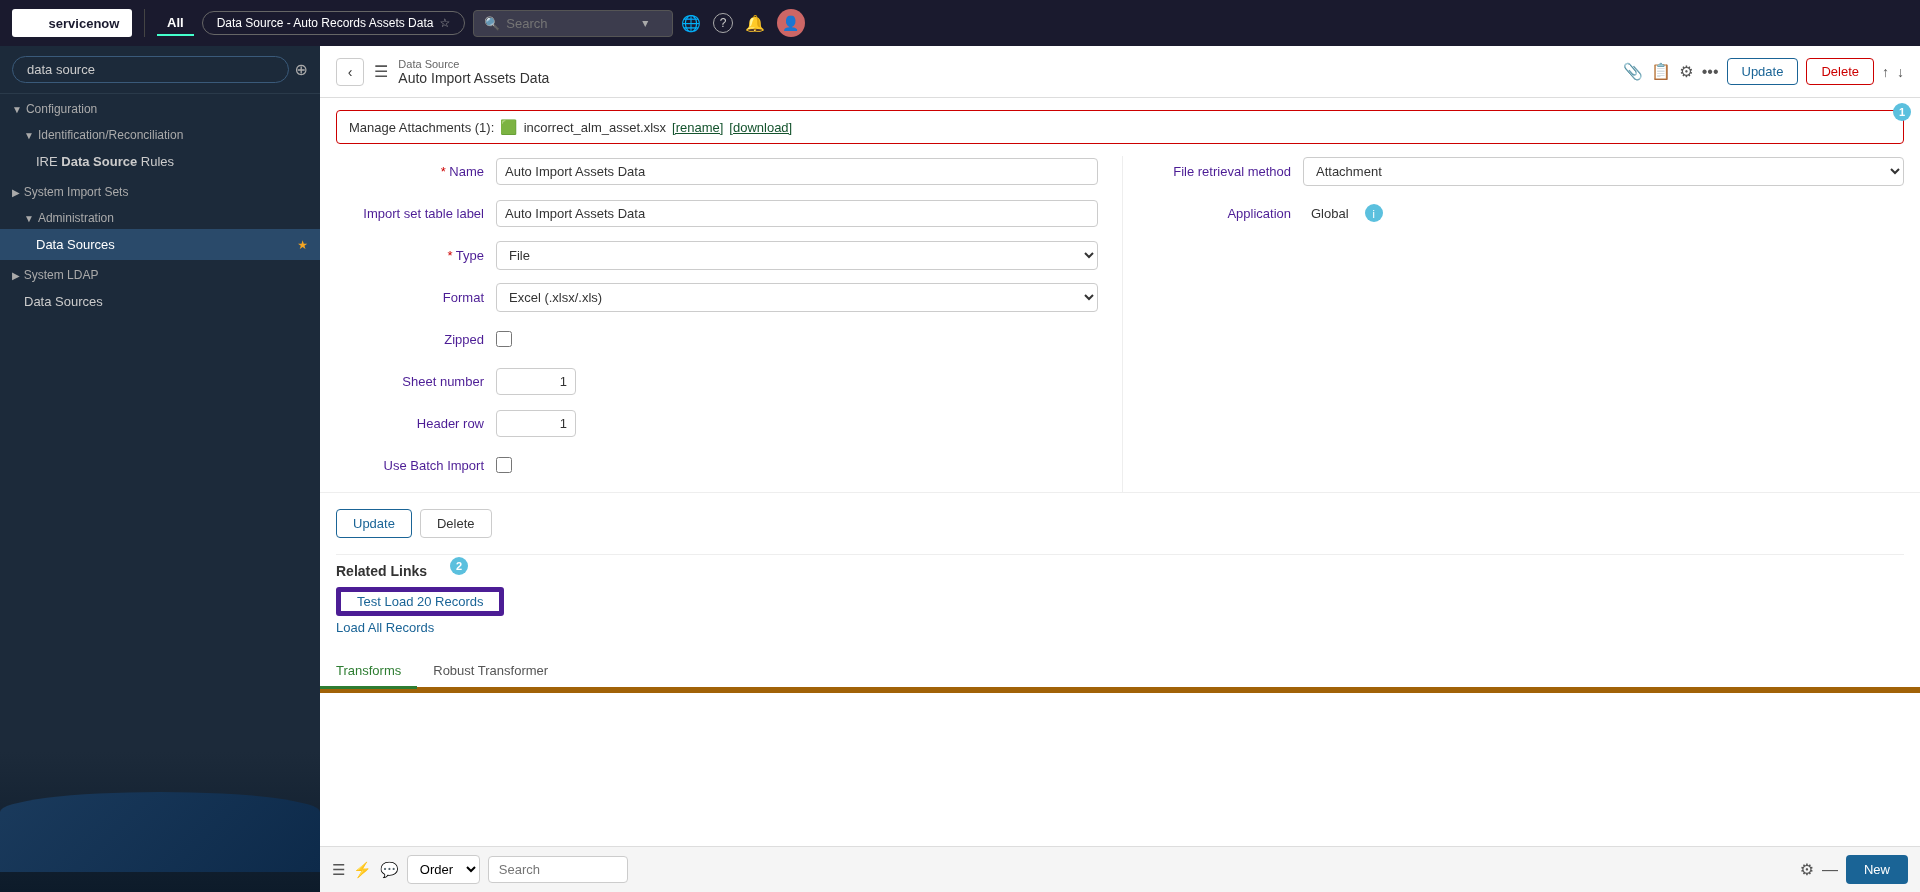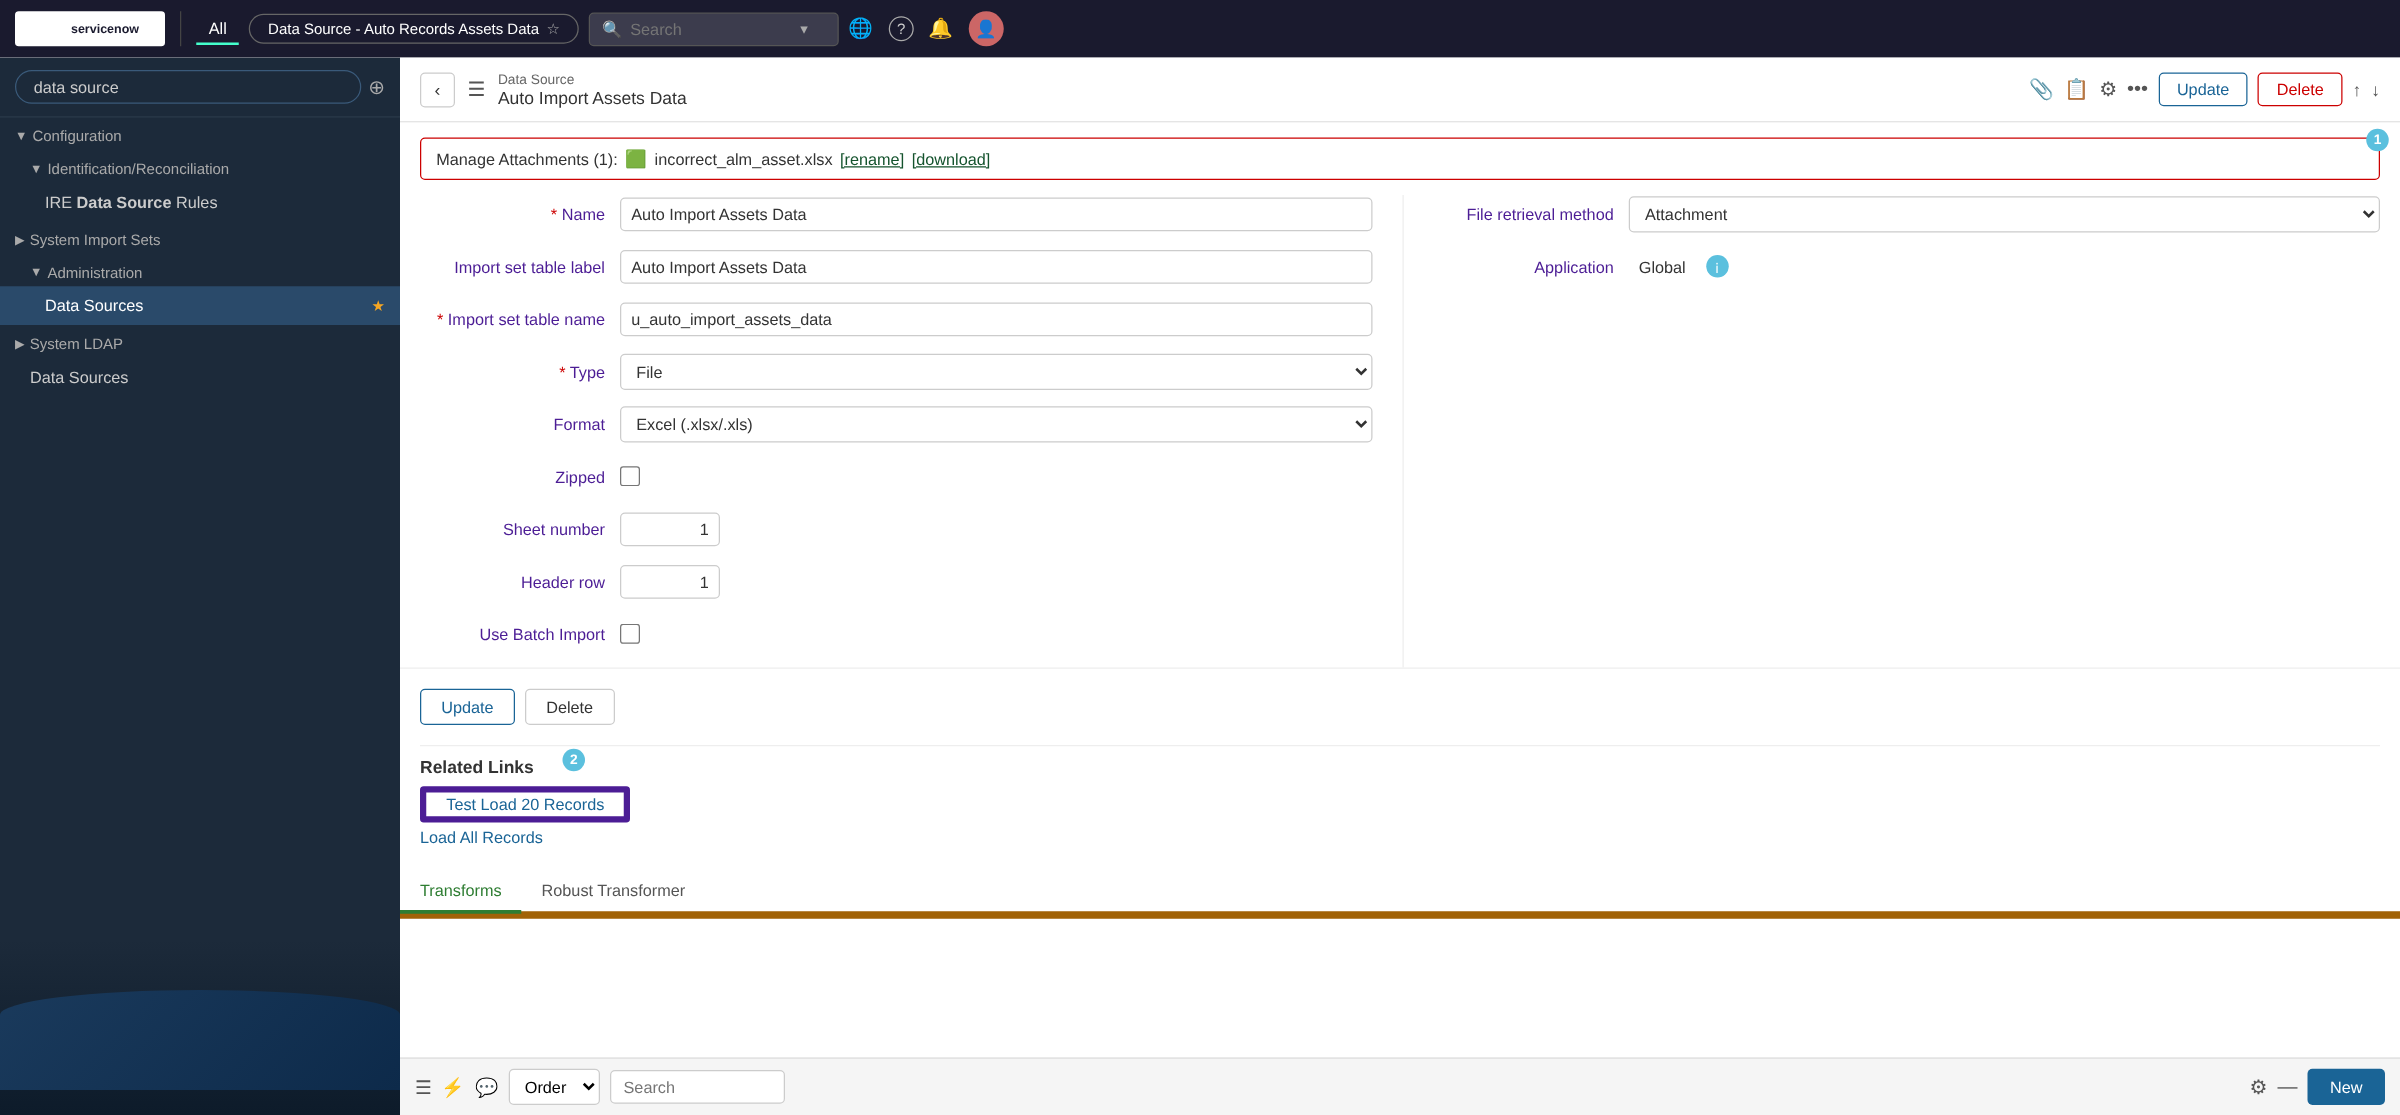--- a/index.html
+++ b/index.html
@@ -11,21 +11,21 @@
       height: 46px;
       display: flex;
       align-items: center;
       padding: 0 12px;
       gap: 8px;
       flex-shrink: 0;
       color: white;
     }
     .logo-img { width: 120px; height: 28px; background: white; border-radius: 3px; display: flex; align-items: center; justify-content: center; }
     .logo-img span { color: #293e40; font-weight: bold; font-size: 12px; }
-    .all-btn { color: white; font-size: 13px; padding: 4px 10px; border-bottom: 2px solid #4fc; font-weight: 400; }
+    .all-btn { color: white; font-size: 13px; padding: 4px 10px; border-bottom: 2px solid #4fc; font-weight: 700; }
     .nav-links { display: flex; gap: 20px; align-items: center; flex: 1; }
     .nav-link { color: #ccc; font-size: 13px; cursor: pointer; }
     .nav-dots { color: #ccc; font-size: 18px; cursor: pointer; }
     .breadcrumb-pill {
       background: transparent;
       border: 1px solid #666;
       border-radius: 20px;
       padding: 4px 14px;
       color: white;
       font-size: 12px;
@@ -398,21 +398,21 @@
       font-weight: 500;
     }
 
     .divider { height: 1px; background: #eee; margin: 0 16px; }
   </style>
 </head>
 <body>
 
 <div class="top-nav">
   <div class="logo-img">
-    <span style="font-size:10px;font-weight:bold;color:#1a1a2e;margin-left:24px;">servicenow</span>
+    <span style="font-size:13px;font-weight:bold;color:#1a1a2e;margin-left:24px;">servicenow</span>
   </div>
   <div style="width:1px;height:28px;background:#444;margin:0 4px;"></div>
   <div class="all-btn">All</div>
   <div class="breadcrumb-pill">
     <span>Data Source - Auto Records Assets Data</span>
     <span class="star-icon">☆</span>
   </div>
   <div class="search-bar">
     <span style="color:#aaa;">🔍</span>
     <input type="text" placeholder="Search" style="">
@@ -515,24 +515,20 @@
           <div class="field-row">
             <label class="field-label required">Name</label>
             <input class="field-input" type="text" value="Auto Import Assets Data" style="">
           </div>
 
           <div class="field-row">
             <label class="field-label">Import set table label</label>
             <input class="field-input" type="text" value="Auto Import Assets Data" style="">
           </div>
 
-          <div class="field-row">
-            <label class="field-label required">Import set table name</label>
-            <input class="field-input" type="text" value="u_auto_import_assets_data" style="">
-          </div>
 
           <div class="field-row">
             <label class="field-label required">Type</label>
             <select class="field-select">
               <option>File</option>
               <option>JDBC</option>
               <option>LDAP</option>
               <option>Custom</option>
             </select>
           </div>

